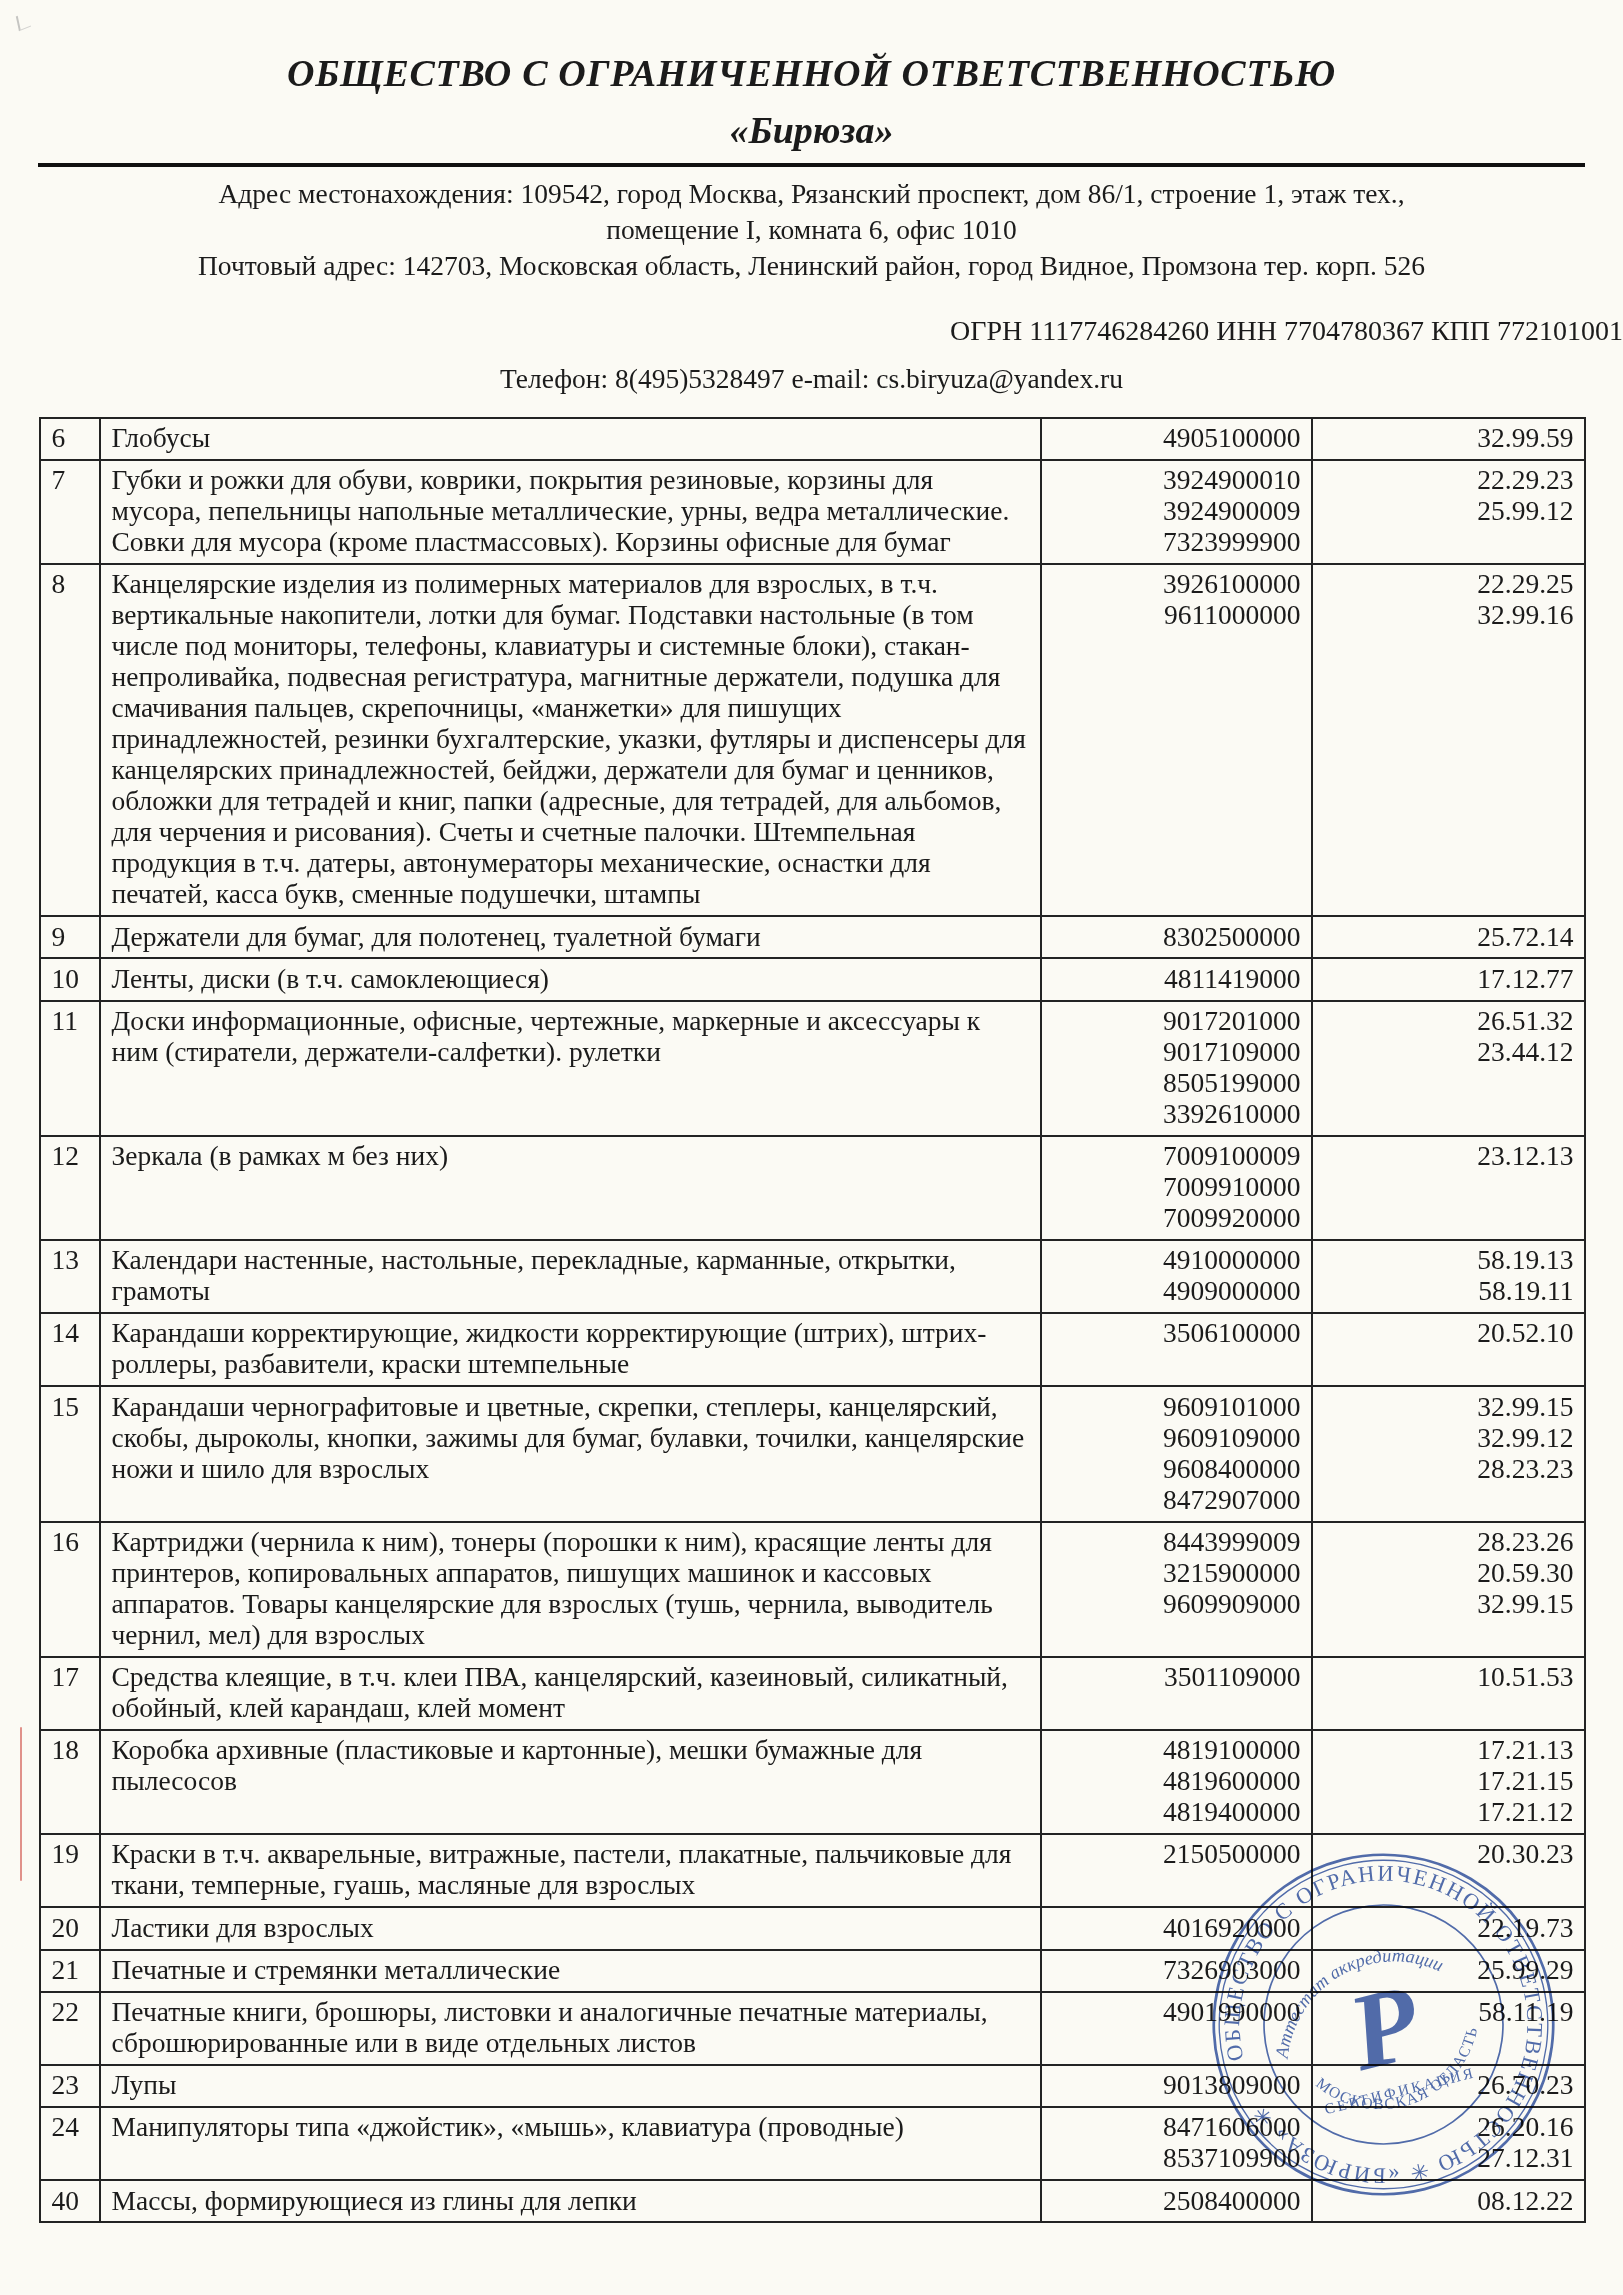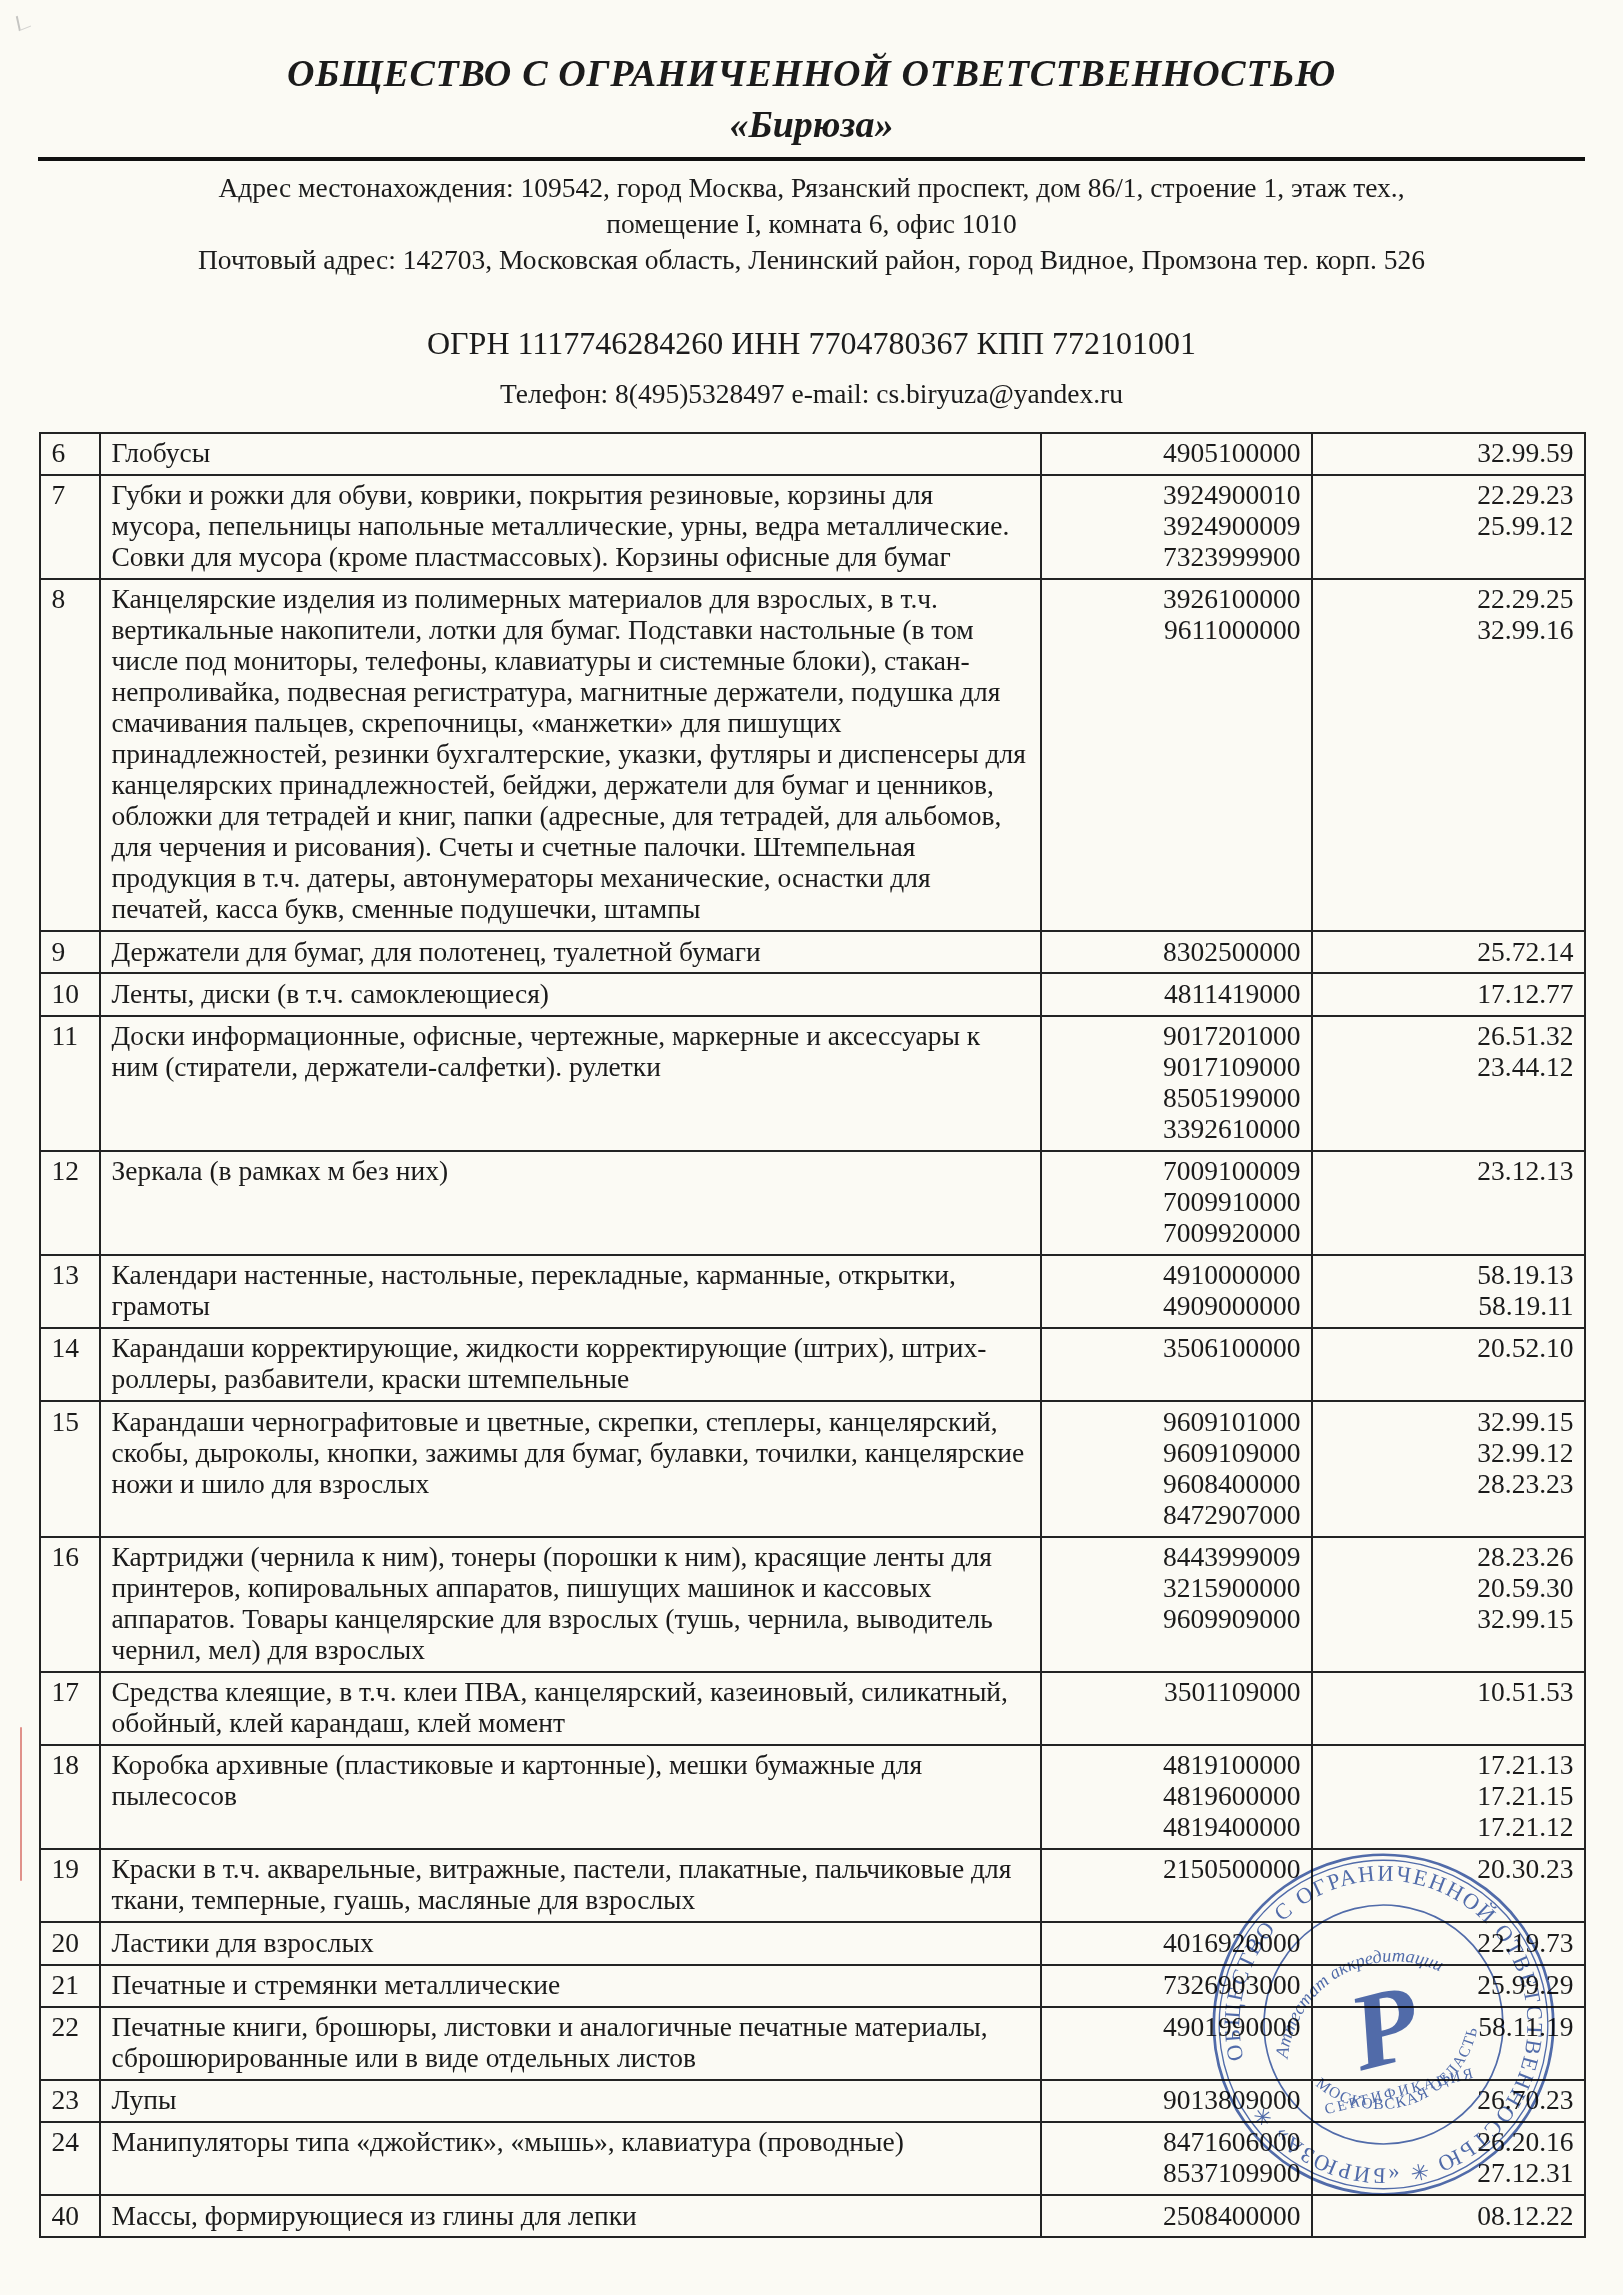--- a/index.html
+++ b/index.html
@@ -24,35 +24,35 @@
     font-size: 38px;
     font-weight: bold;
     font-style: italic;
     letter-spacing: 0.7px;
   }
   .title2 {
     text-align: center;
     font-size: 38px;
     font-weight: bold;
     font-style: italic;
-    margin-top: 7px;
+    margin-top: 13px;
   }
   .rule {
     margin: 10.5px 38px 9.2px 38px;
     border-bottom: 4.6px solid #101010;
   }
   .addr {
     text-align: center;
     font-size: 27.5px;
     line-height: 36px;
   }
   .reg {
-    text-align: center;
-    font-size: 32px;
-    margin-top: 47px;
+    text-align: right;
+    font-size: 28px;
+    margin-top: 31px;
   }
   .contact {
     text-align: center;
     font-size: 27.5px;
     margin-top: 16px;
   }
   table.products {
     border-collapse: collapse;
     margin: 22px 38px 0 39px;
     width: 1545px;

